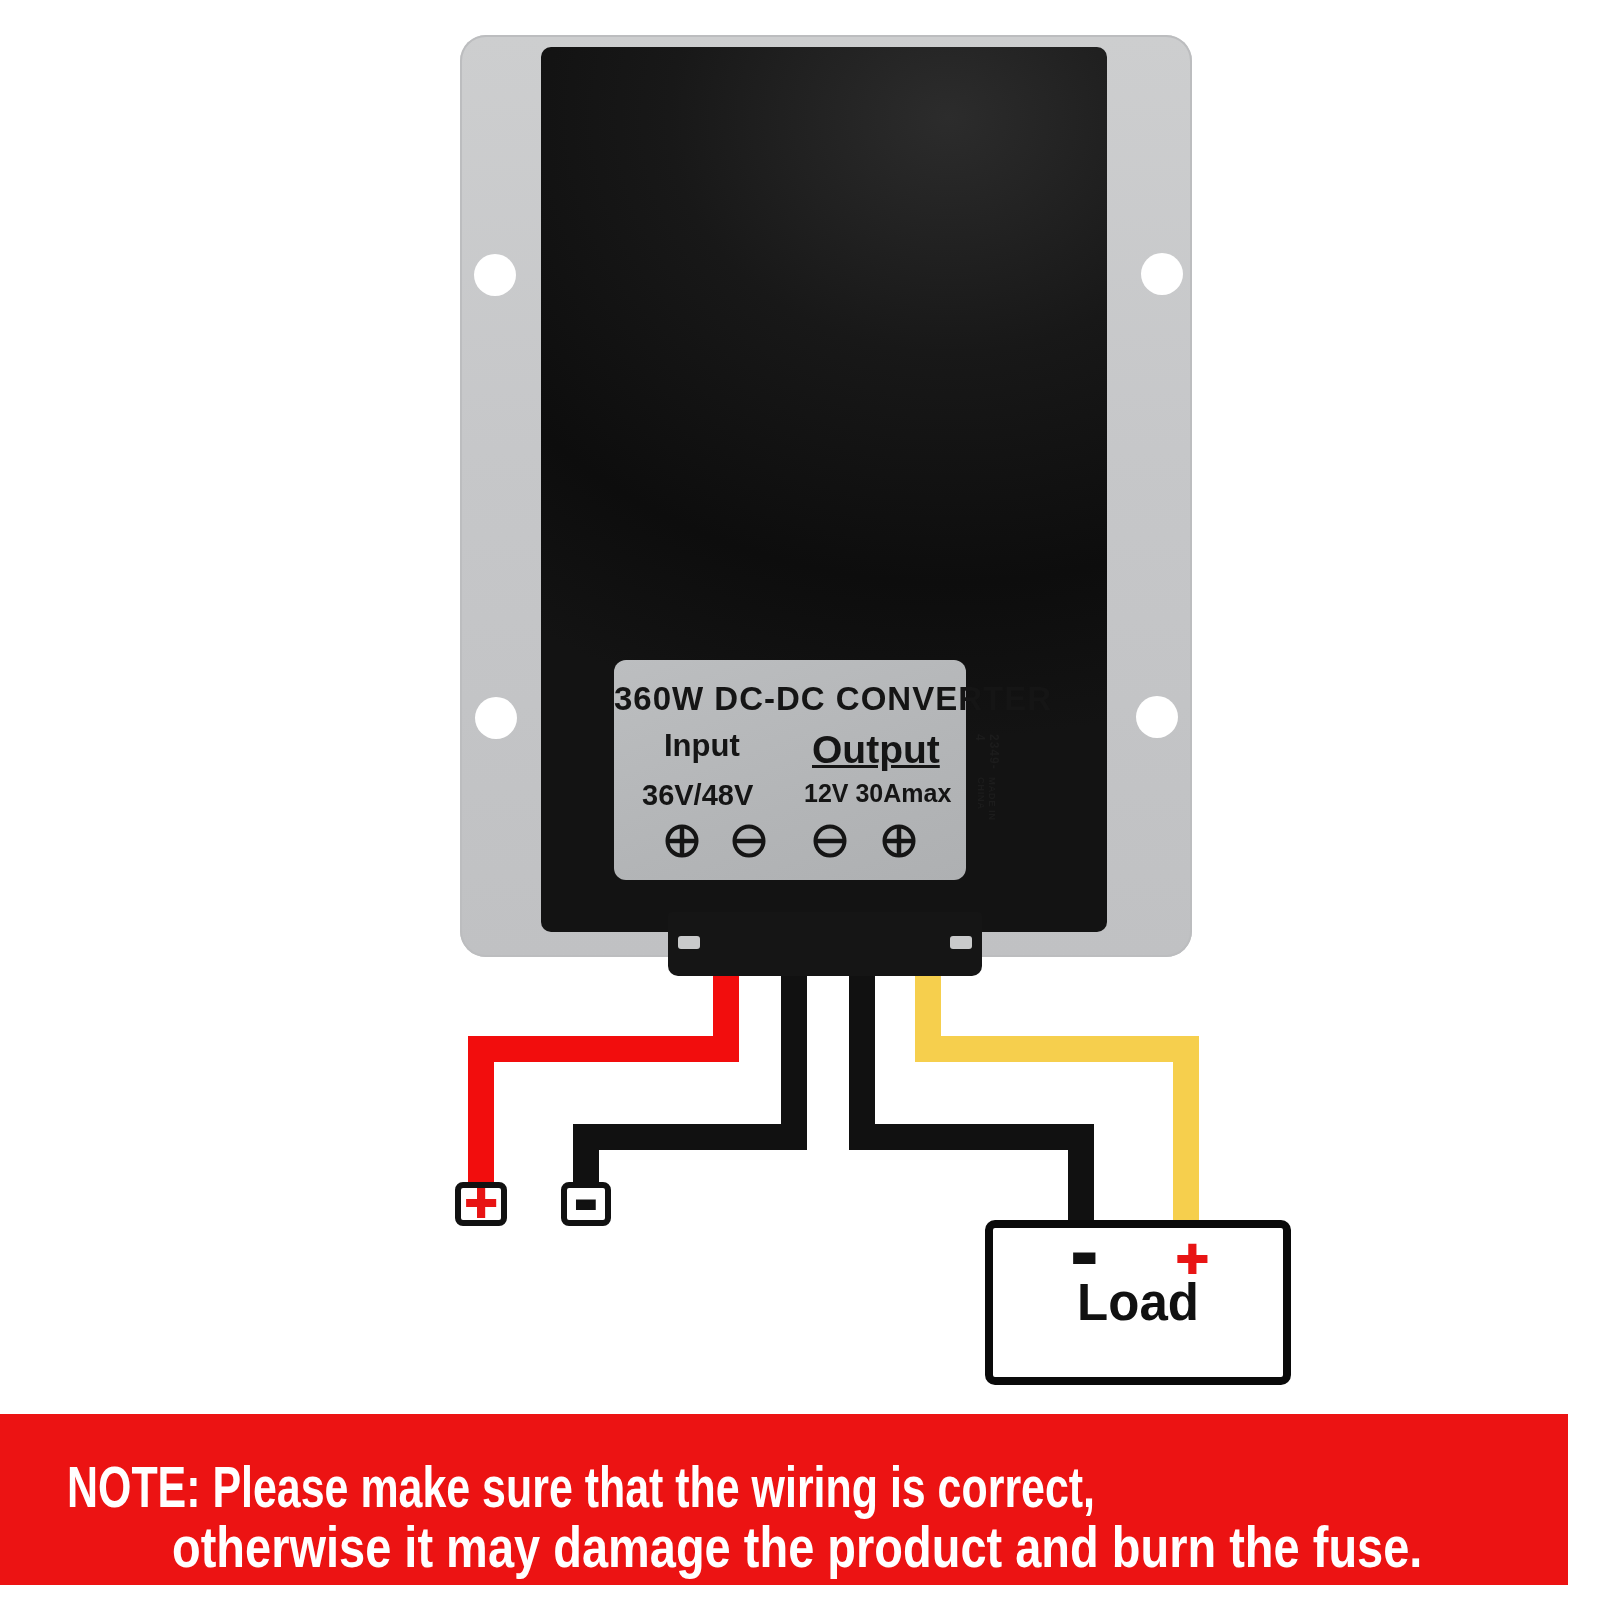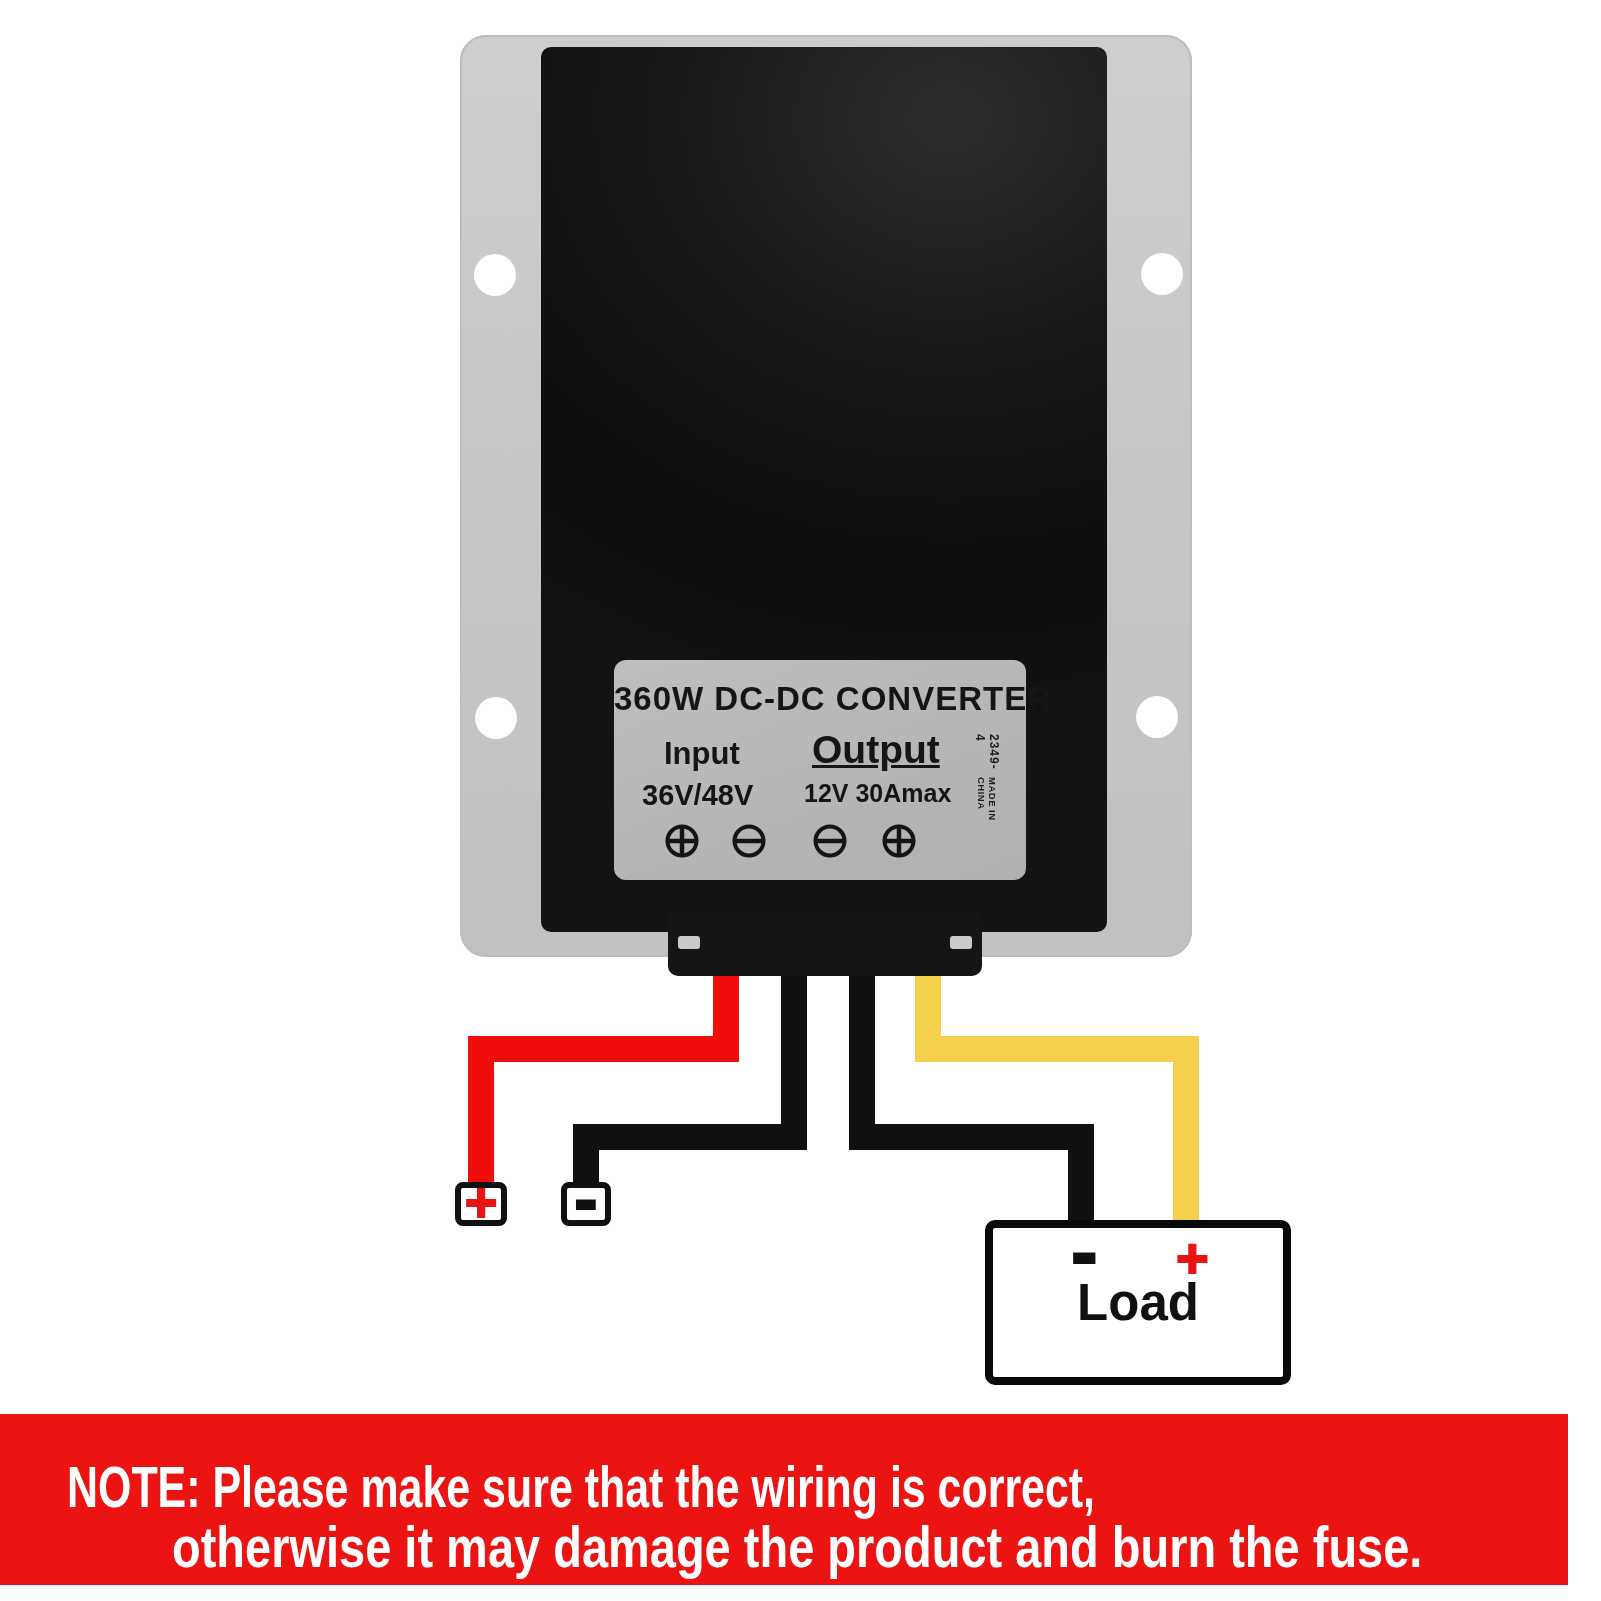--- a/index.html
+++ b/index.html
@@ -17,30 +17,30 @@
   .hole.tl{left:14px;top:219px;}
   .hole.tr{left:681px;top:218px;}
   .hole.bl{left:15px;top:662px;}
   .hole.br{left:676px;top:661px;}
   .body{
     position:absolute;left:541px;top:47px;width:566px;height:885px;border-radius:10px;
     background:radial-gradient(130% 70% at 72% 8%,#2c2c2c 0%,#181818 38%,#0d0d0d 75%,#131313 100%);
     z-index:2;
   }
   .speclabel{
-    position:absolute;left:614px;top:660px;width:412px;height:220px;border-radius:12px;
+    position:absolute;left:614px;top:660px;width:352px;height:220px;border-radius:12px;
     background:linear-gradient(160deg,#bcbec0 0%,#b3b5b7 60%,#aeb0b2 100%);
     color:#151515;z-index:3;
   }
   .speclabel .title{
     position:absolute;left:0;right:26px;top:20px;text-align:center;
     font-size:33px;font-weight:bold;letter-spacing:1px;white-space:nowrap;
   }
   .lt{position:absolute;font-weight:bold;white-space:nowrap;}
-  .t-input{left:50px;top:76px;font-size:31px;}
+  .t-input{left:50px;top:68px;font-size:31px;}
   .t-output{left:198px;top:68px;font-size:39px;text-decoration:underline;}
   .t-inval{left:28px;top:119px;font-size:29px;}
   .t-outval{left:190px;top:119px;font-size:25px;}
   .screw{position:absolute;top:164px;width:34px;height:34px;}
   .screw.s1{left:51px;} .screw.s2{left:118px;} .screw.s3{left:199px;} .screw.s4{left:268px;}
   .vert{
     position:absolute;left:350px;top:74px;height:118px;width:46px;
     writing-mode:vertical-rl;text-orientation:mixed;
     display:flex;align-items:center;justify-content:center;gap:2px;color:#1c1c1c;
   }

